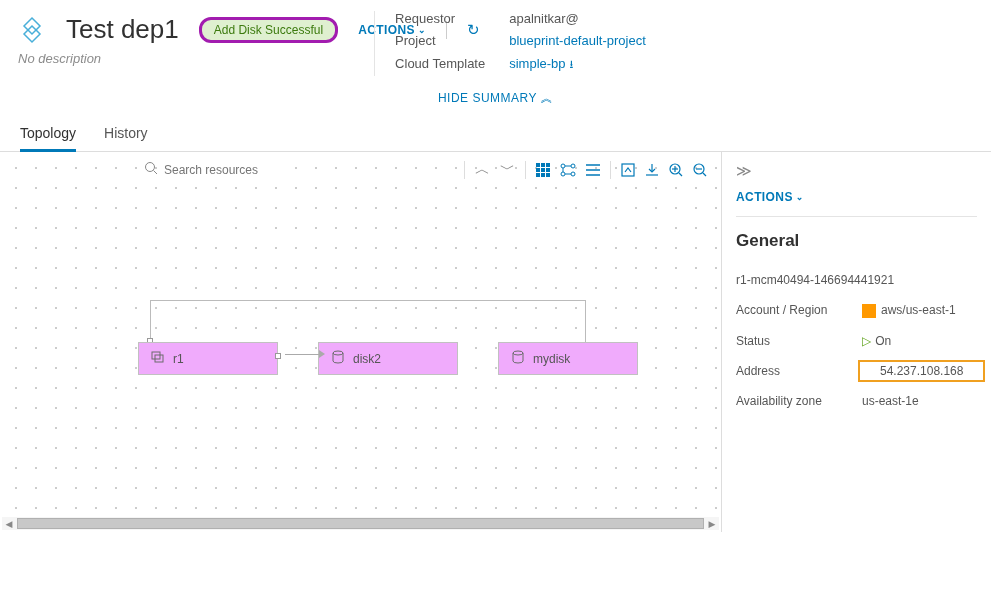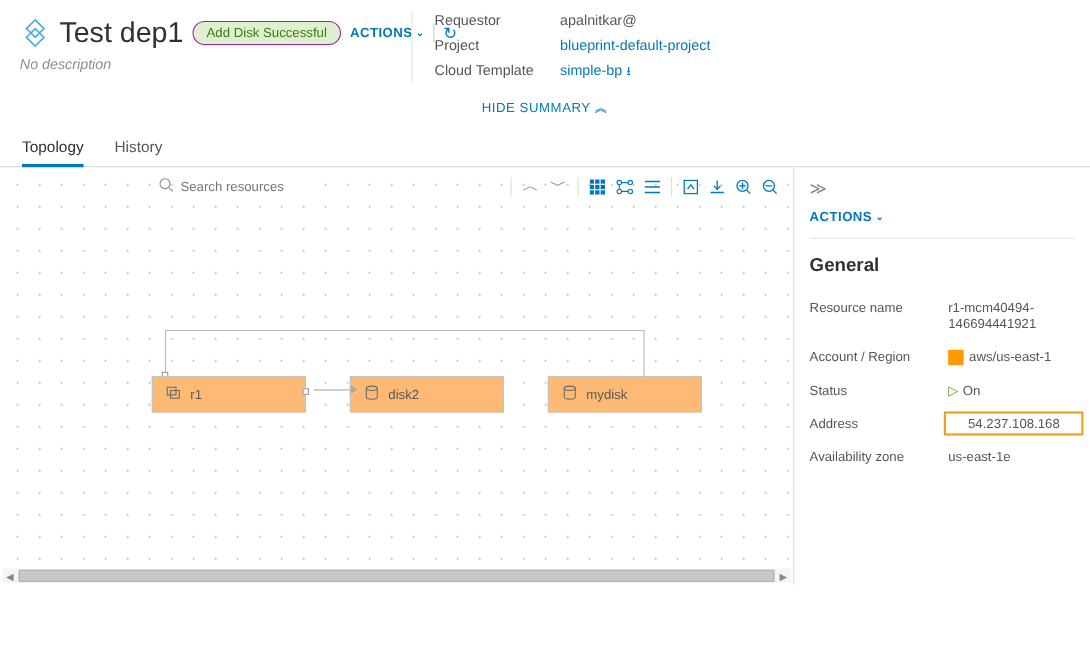--- a/index.html
+++ b/index.html
@@ -1,20 +1,20 @@
 <!DOCTYPE html>
 <html><head>
 <meta charset="utf-8">
 <style>
 *{box-sizing:border-box;margin:0;padding:0;font-family:-apple-system,BlinkMacSystemFont,"Segoe UI",Arial,sans-serif}
 body{width:991px;height:592px;background:#fff;color:#565656;font-size:13px;position:relative;overflow:hidden}
-.hdr{display:flex;align-items:center;gap:8px;padding:14px 18px 6px}
+.hdr{display:flex;align-items:center;gap:20px;padding:14px 18px 6px}
 .logo{width:28px;height:28px;display:flex;align-items:center;justify-content:center}
 .title{font-size:26px;font-weight:300;color:#313131}
-.badge{border:1px solid #a21caf;background:#dff0d0;color:#3c7a0e;border-radius:12px;padding:3px 12px;font-size:12px}
+.badge{border:3px solid #a21caf;background:#dff0d0;color:#3c7a0e;border-radius:12px;padding:3px 12px;font-size:12px}
 .actions-link{color:#0079b8;font-size:12px;font-weight:600;letter-spacing:.4px;cursor:pointer;display:flex;align-items:center;gap:3px}
 .chev{font-size:9px}
 .vdiv{width:1px;height:18px;background:#ccc}
 .refresh{color:#0079b8;font-size:15px;cursor:pointer}
 .desc{padding:0 18px 10px;color:#8c8c8c;font-style:italic;font-size:13px}
 .summary{display:flex;gap:81px;border-left:1px solid #e4e4e4;margin-left:255px;padding-left:20px;margin-top:-40px}
 .sumcol{display:grid;grid-template-columns:auto auto;column-gap:24px;row-gap:6px;font-size:13px}
 .sumlabel{color:#565656}
 .sumval{color:#565656}
 .link{color:#0079b8;cursor:pointer}
@@ -26,21 +26,21 @@
 .main{display:flex;height:380px}
 .canvas-wrap{flex:1;position:relative;overflow:hidden}
 .toolbar{position:absolute;top:8px;left:0;right:0;display:flex;align-items:center;gap:10px;padding:0 14px;z-index:2}
 .search-wrap{display:flex;align-items:center;gap:6px;margin-left:130px;color:#888}
 .search-wrap input{border:none;outline:none;font-size:12px;width:130px;color:#888}
 .tbar-icons{display:flex;align-items:center;gap:10px;margin-left:auto}
 .ticon{color:#0079b8;cursor:pointer;font-size:15px;display:flex;align-items:center;justify-content:center}
 .tvdiv{width:1px;height:18px;background:#ddd}
 .canvas{position:absolute;inset:0;background-image:radial-gradient(circle,#ccc 1px,transparent 1px);background-size:20px 20px;background-position:6px 6px}
 .nodes{position:absolute;top:190px;left:138px;display:flex;align-items:center;gap:40px}
-.node{border:1px solid #c1c1c1;background:#fdba74;padding:7px 12px;display:flex;align-items:center;gap:8px;font-size:12px;color:#565656;min-width:140px;position:relative}
+.node{border:1px solid #c1c1c1;background:#f0abfc;padding:7px 12px;display:flex;align-items:center;gap:8px;font-size:12px;color:#565656;min-width:140px;position:relative}
 .node-icon{color:#6b6b6b;font-size:13px}
 .arrow{position:absolute;top:198px;display:flex;align-items:center}
 .arr1{left:285px;width:40px}
 .arr-line{flex:1;height:1px;background:#aaa}
 .arr-head{width:0;height:0;border-left:6px solid #aaa;border-top:4px solid transparent;border-bottom:4px solid transparent}
 .elbow{position:absolute;top:148px;left:150px;width:436px;height:42px;border:1px solid #bbb;border-bottom:none;border-right:1px solid #bbb}
 .elbow-head{position:absolute;right:-4px;bottom:-6px;width:0;height:0;border-top:6px solid #aaa;border-left:4px solid transparent;border-right:4px solid transparent}
 .port{position:absolute;width:6px;height:6px;background:#fff;border:1px solid #999}
 .sidebar{width:270px;border-left:1px solid #ddd;padding:12px 14px;overflow-y:auto;position:relative}
 .collapse{position:absolute;top:10px;left:14px;font-size:15px;color:#888;cursor:pointer}
@@ -231,21 +231,20 @@
   </div>
 
   <div class="sidebar">
     <div class="collapse">≫</div>
     <div class="side-actions">
       <span>ACTIONS</span>
       <span class="chev">⌄</span>
     </div>
     <div class="sec-title">General</div>
     <div class="prop-row">
-      <div class="prop-label">Resource name</div>
       <div class="prop-val">r1-mcm40494-146694441921</div>
     </div>
     <div class="prop-row">
       <div class="prop-label">Account / Region</div>
       <div class="prop-val"><span class="aws-badge"></span><span>aws/us-east-1</span></div>
     </div>
     <div class="prop-row">
       <div class="prop-label">Status</div>
       <div class="prop-val"><span class="status-play">▷</span><span>On</span></div>
     </div>

